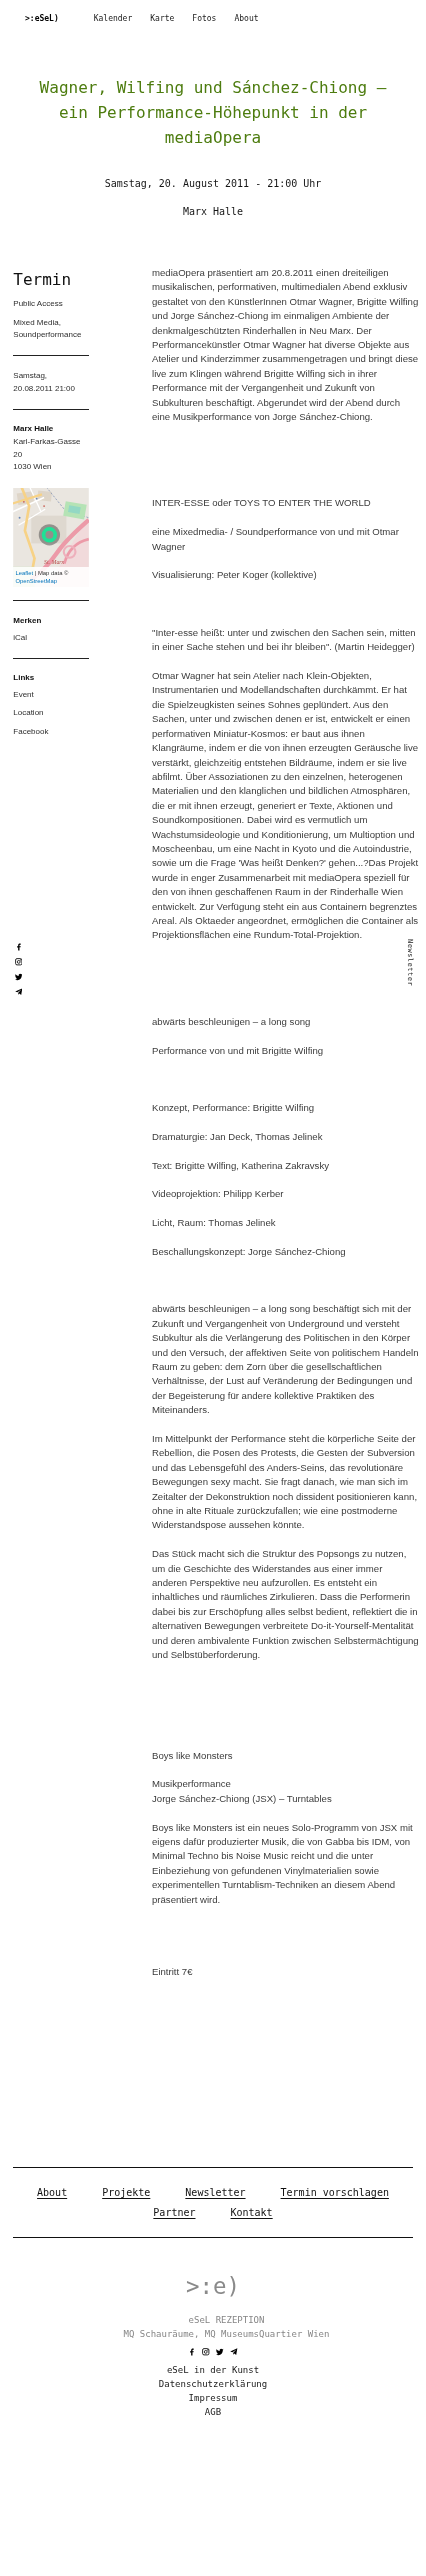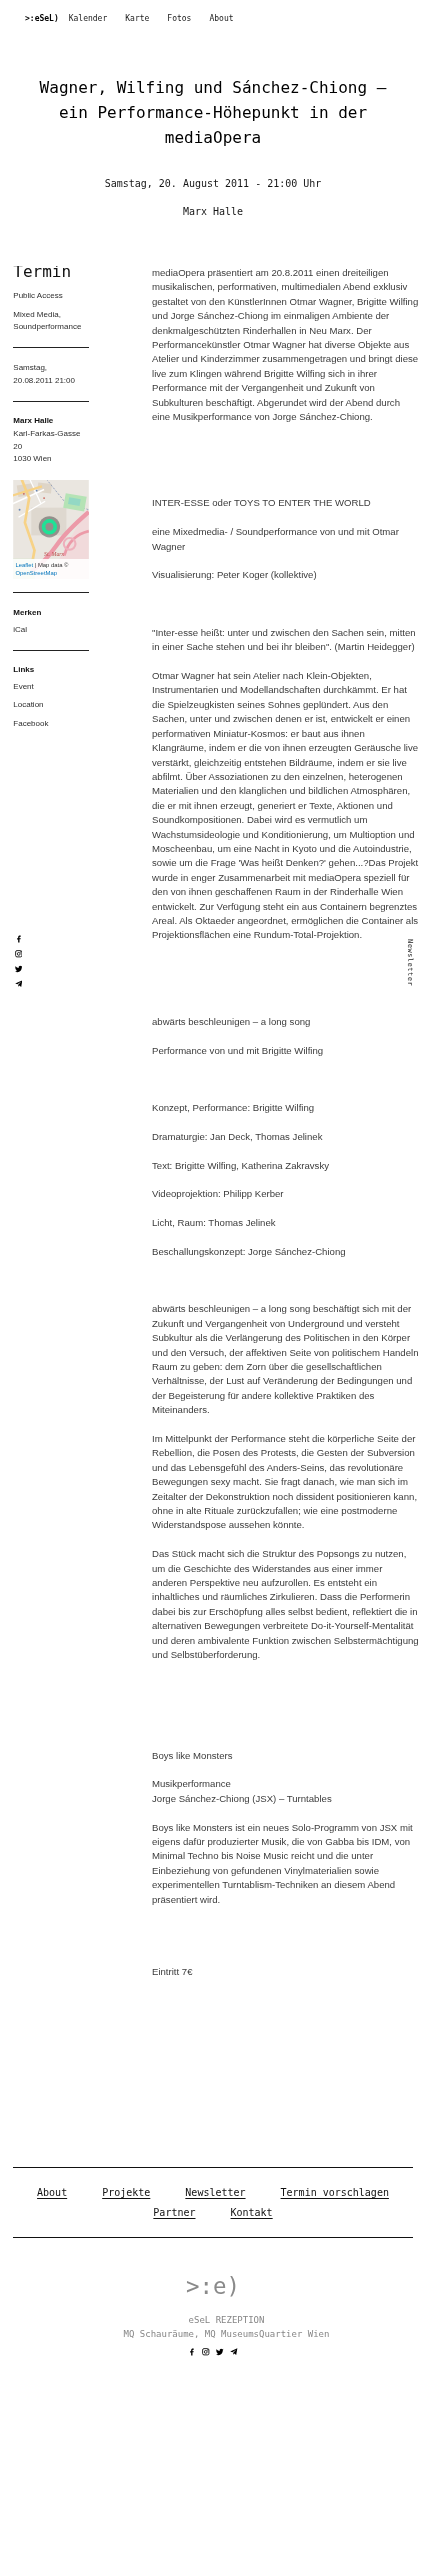--- a/index.html
+++ b/index.html
@@ -7,47 +7,47 @@
   body {
     width: 426px; height: 2576px; overflow: hidden;
     background: #ffffff; color: #3f3f3f;
     font-family: "Liberation Sans", sans-serif;
     position: relative;
   }
   a { cursor: pointer; }
 
   
   .top-nav {
-    display: flex; align-items: baseline; gap: 10px;
+    display: flex; align-items: baseline; gap: 35px;
     padding: 14px 0 0 25px;
     font-family: "DejaVu Sans Mono", monospace;
     font-size: 8px; color: #111;
   }
   .brand-logo { font-weight: bold; color: #000; text-decoration: none; }
   .nav-link { color: #1a1a1a; text-decoration: none; }
 
   
   .title-block {
     margin: 52px auto 0; width: 384px; text-align: center;
     font-family: "DejaVu Sans Mono", monospace;
-    font-size: 16px; line-height: 25px; color: #000000; font-weight: normal;
+    font-size: 16px; line-height: 25px; color: #4d7c0f; font-weight: normal;
   }
   .event-date, .event-venue {
     text-align: center; font-family: "DejaVu Sans Mono", monospace;
     font-size: 10px; color: #161616;
   }
   .event-date  { margin-top: 28px; }
   .event-venue { margin-top: 17px; }
 
   
   .content { position: relative; margin-top: 49px; height: 1884px; overflow: hidden; }
 
   
   .sidebar {
-    position: absolute; left: 13.3px; top: 0; width: 76px;
+    position: absolute; left: 13.3px; top: 8px; width: 76px;
     font-size: 8px; line-height: 12.8px; color: #2e2e2e;
   }
   .sidebar-heading {
     font-family: "DejaVu Sans Mono", monospace; font-weight: normal;
     font-size: 16px; color: #101010; margin: 0 0 11.7px;
   }
   .side-link { display: block; color: #2e2e2e; text-decoration: none;
                margin: 0 0 5.3px; overflow-wrap: break-word; word-break: break-word; }
   .side-hr { border: none; border-top: 0.5px solid #222; margin: 13.3px 0; width: 76px; }
   .bold { font-weight: bold; color: #111; }
@@ -287,15 +287,21 @@
           <svg viewBox="0 0 16 16">
             <path fill="#000" d="M16 3.04c-.59.26-1.22.44-1.88.52.68-.4 1.2-1.04 1.44-1.8-.63.37-1.33.64-2.08.79A3.28 3.28 0 0 0 7.88 5.5c0 .26.03.5.08.75A9.32 9.32 0 0 1 1.11 2.8a3.28 3.28 0 0 0 1.02 4.38c-.54-.02-1.05-.17-1.49-.41v.04c0 1.59 1.13 2.92 2.63 3.22-.28.08-.57.12-.87.12-.21 0-.42-.02-.62-.06a3.28 3.28 0 0 0 3.07 2.28A6.58 6.58 0 0 1 0 13.73a9.28 9.28 0 0 0 5.03 1.47c6.04 0 9.34-5 9.34-9.34v-.43A6.68 6.68 0 0 0 16 3.04z"></path>
           </svg>
         </a>
         <a class="icon-btn">
           <svg viewBox="0 0 16 16">
             <path fill="#000" d="M15.7.5L.5 7.2l4.6 1.8L13.6 3 7 10.2v4.3l2.4-2.7 3.8 2.9L15.7.5z"></path>
           </svg>
         </a>
       </div>
+    <div class="footer-links" id="footer-links">
+        <a class="">eSeL in der Kunst</a>
+        <a class="">Datenschutzerklärung</a>
+        <a class="">Impressum</a>
+        <a class="">AGB</a>
+      </div>
   </div>
 </footer>
 
 
 </body></html>

